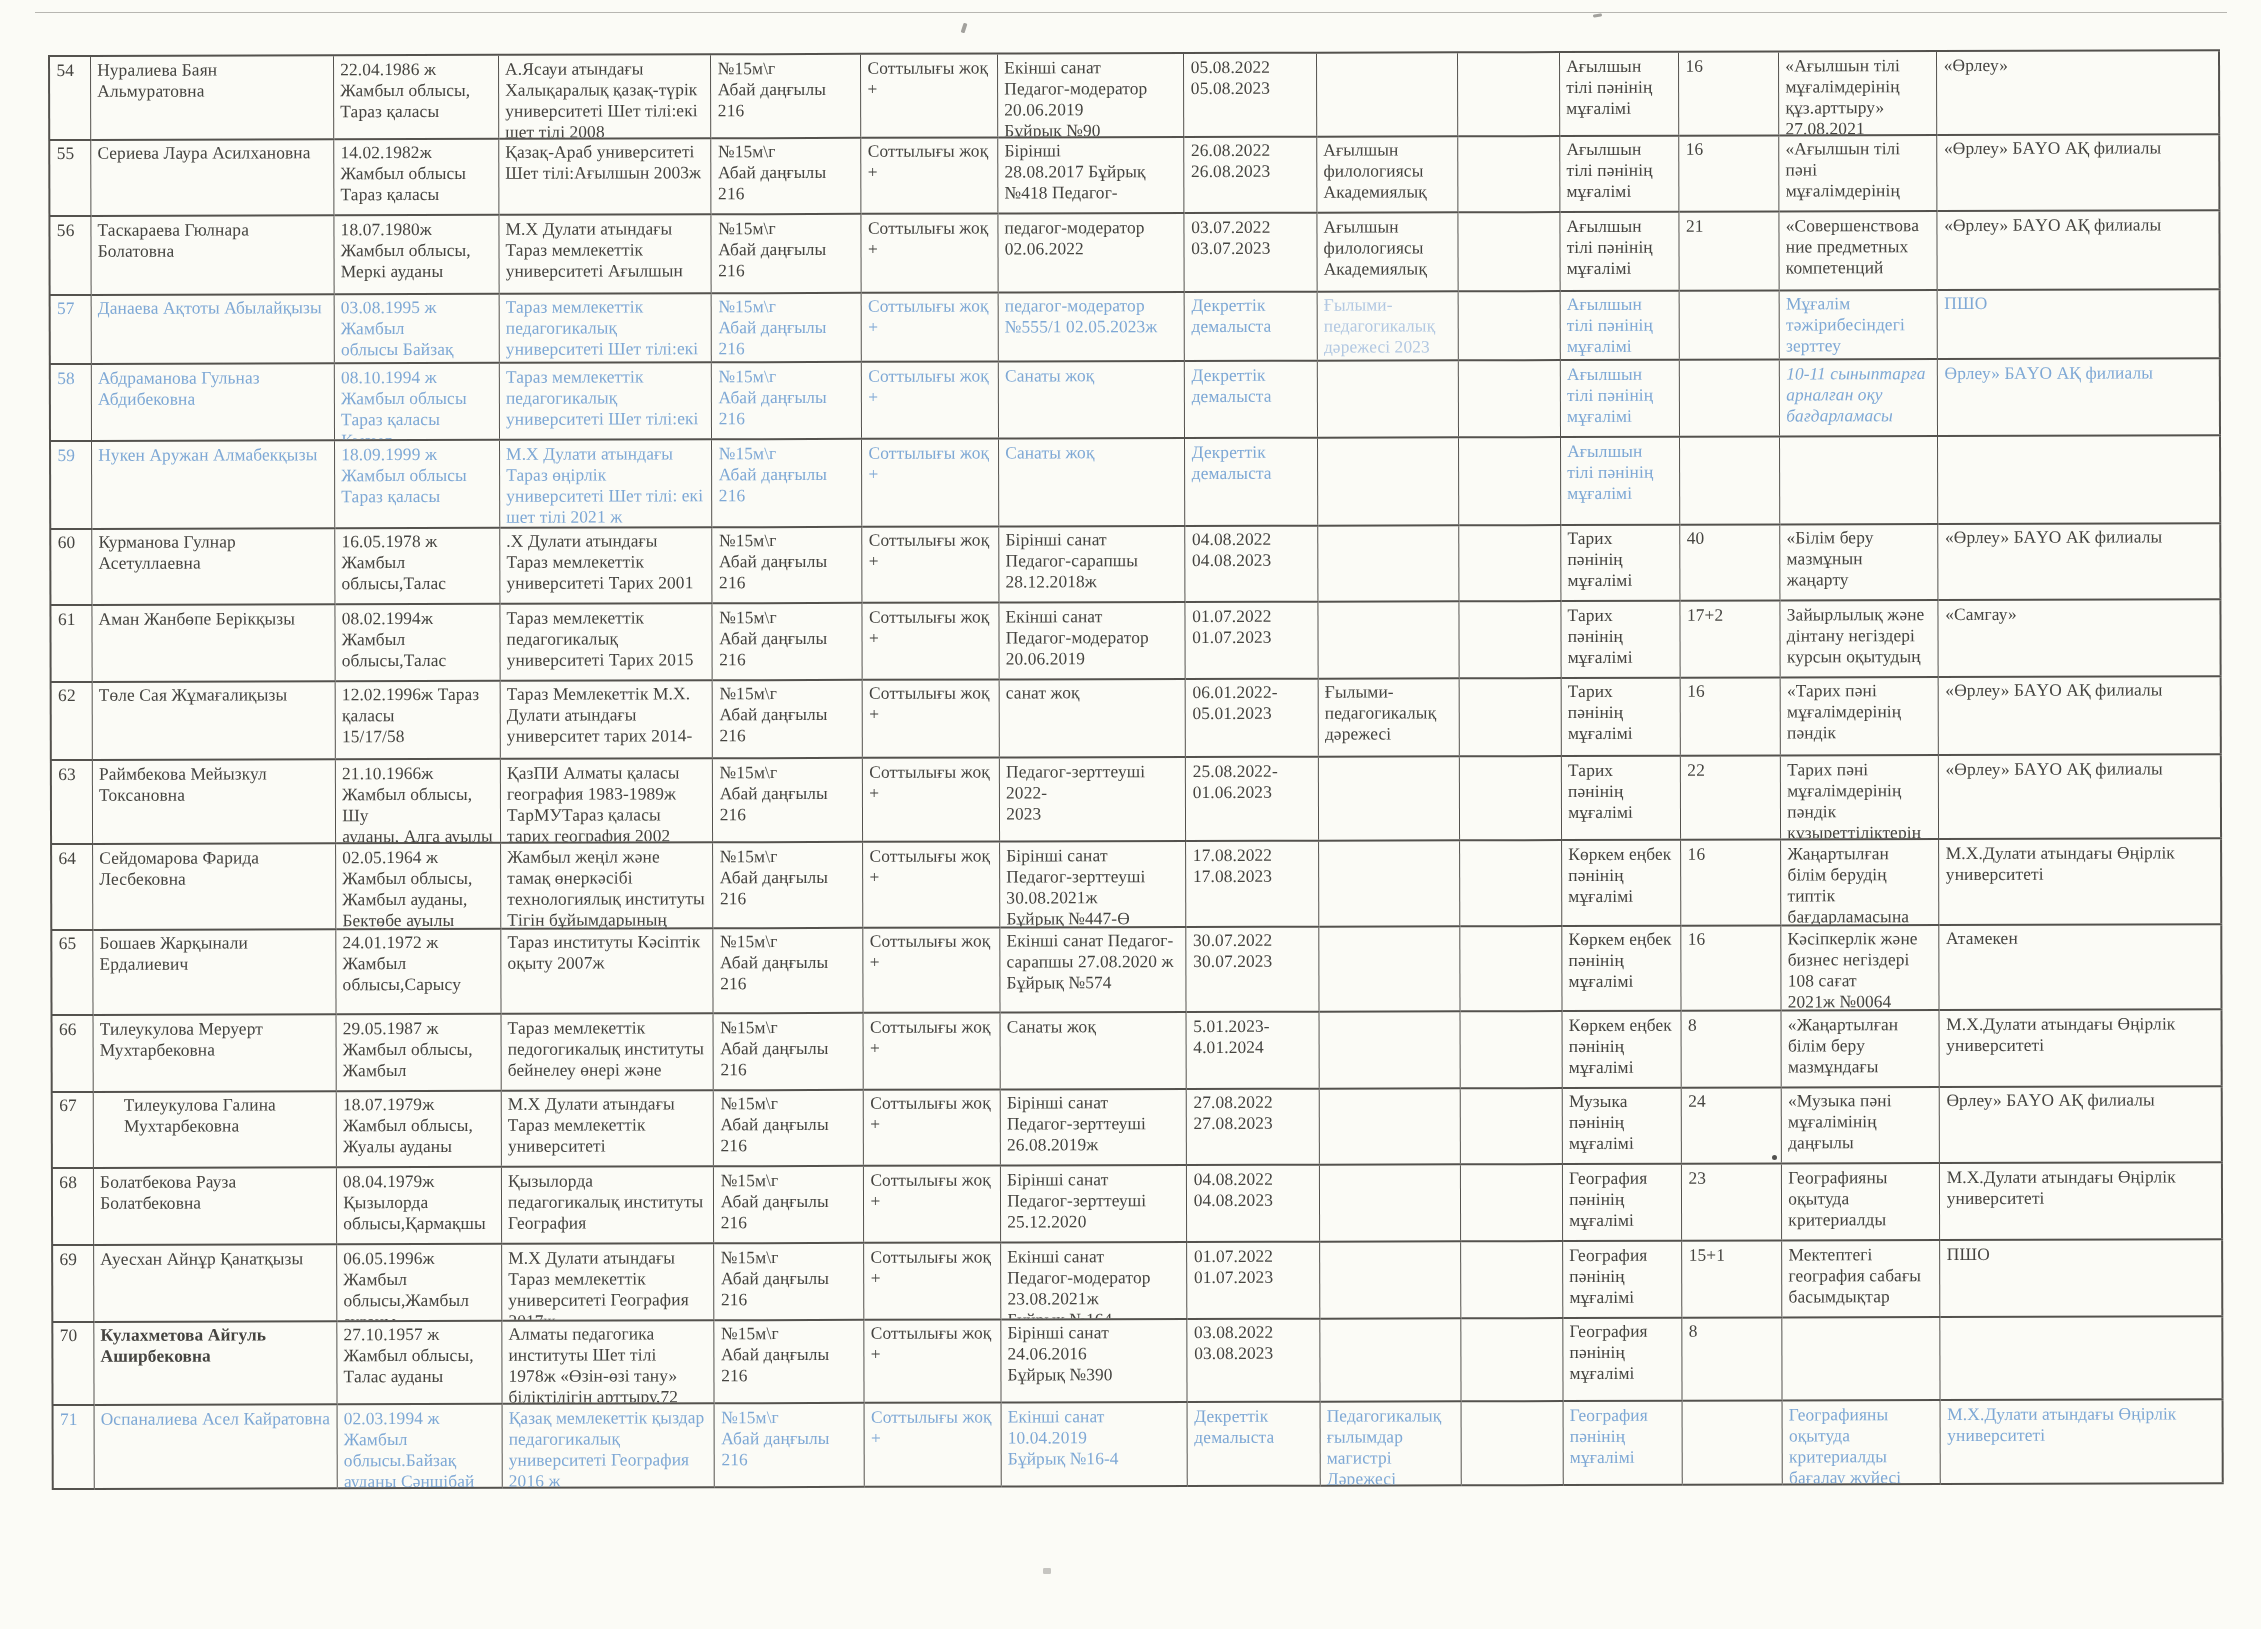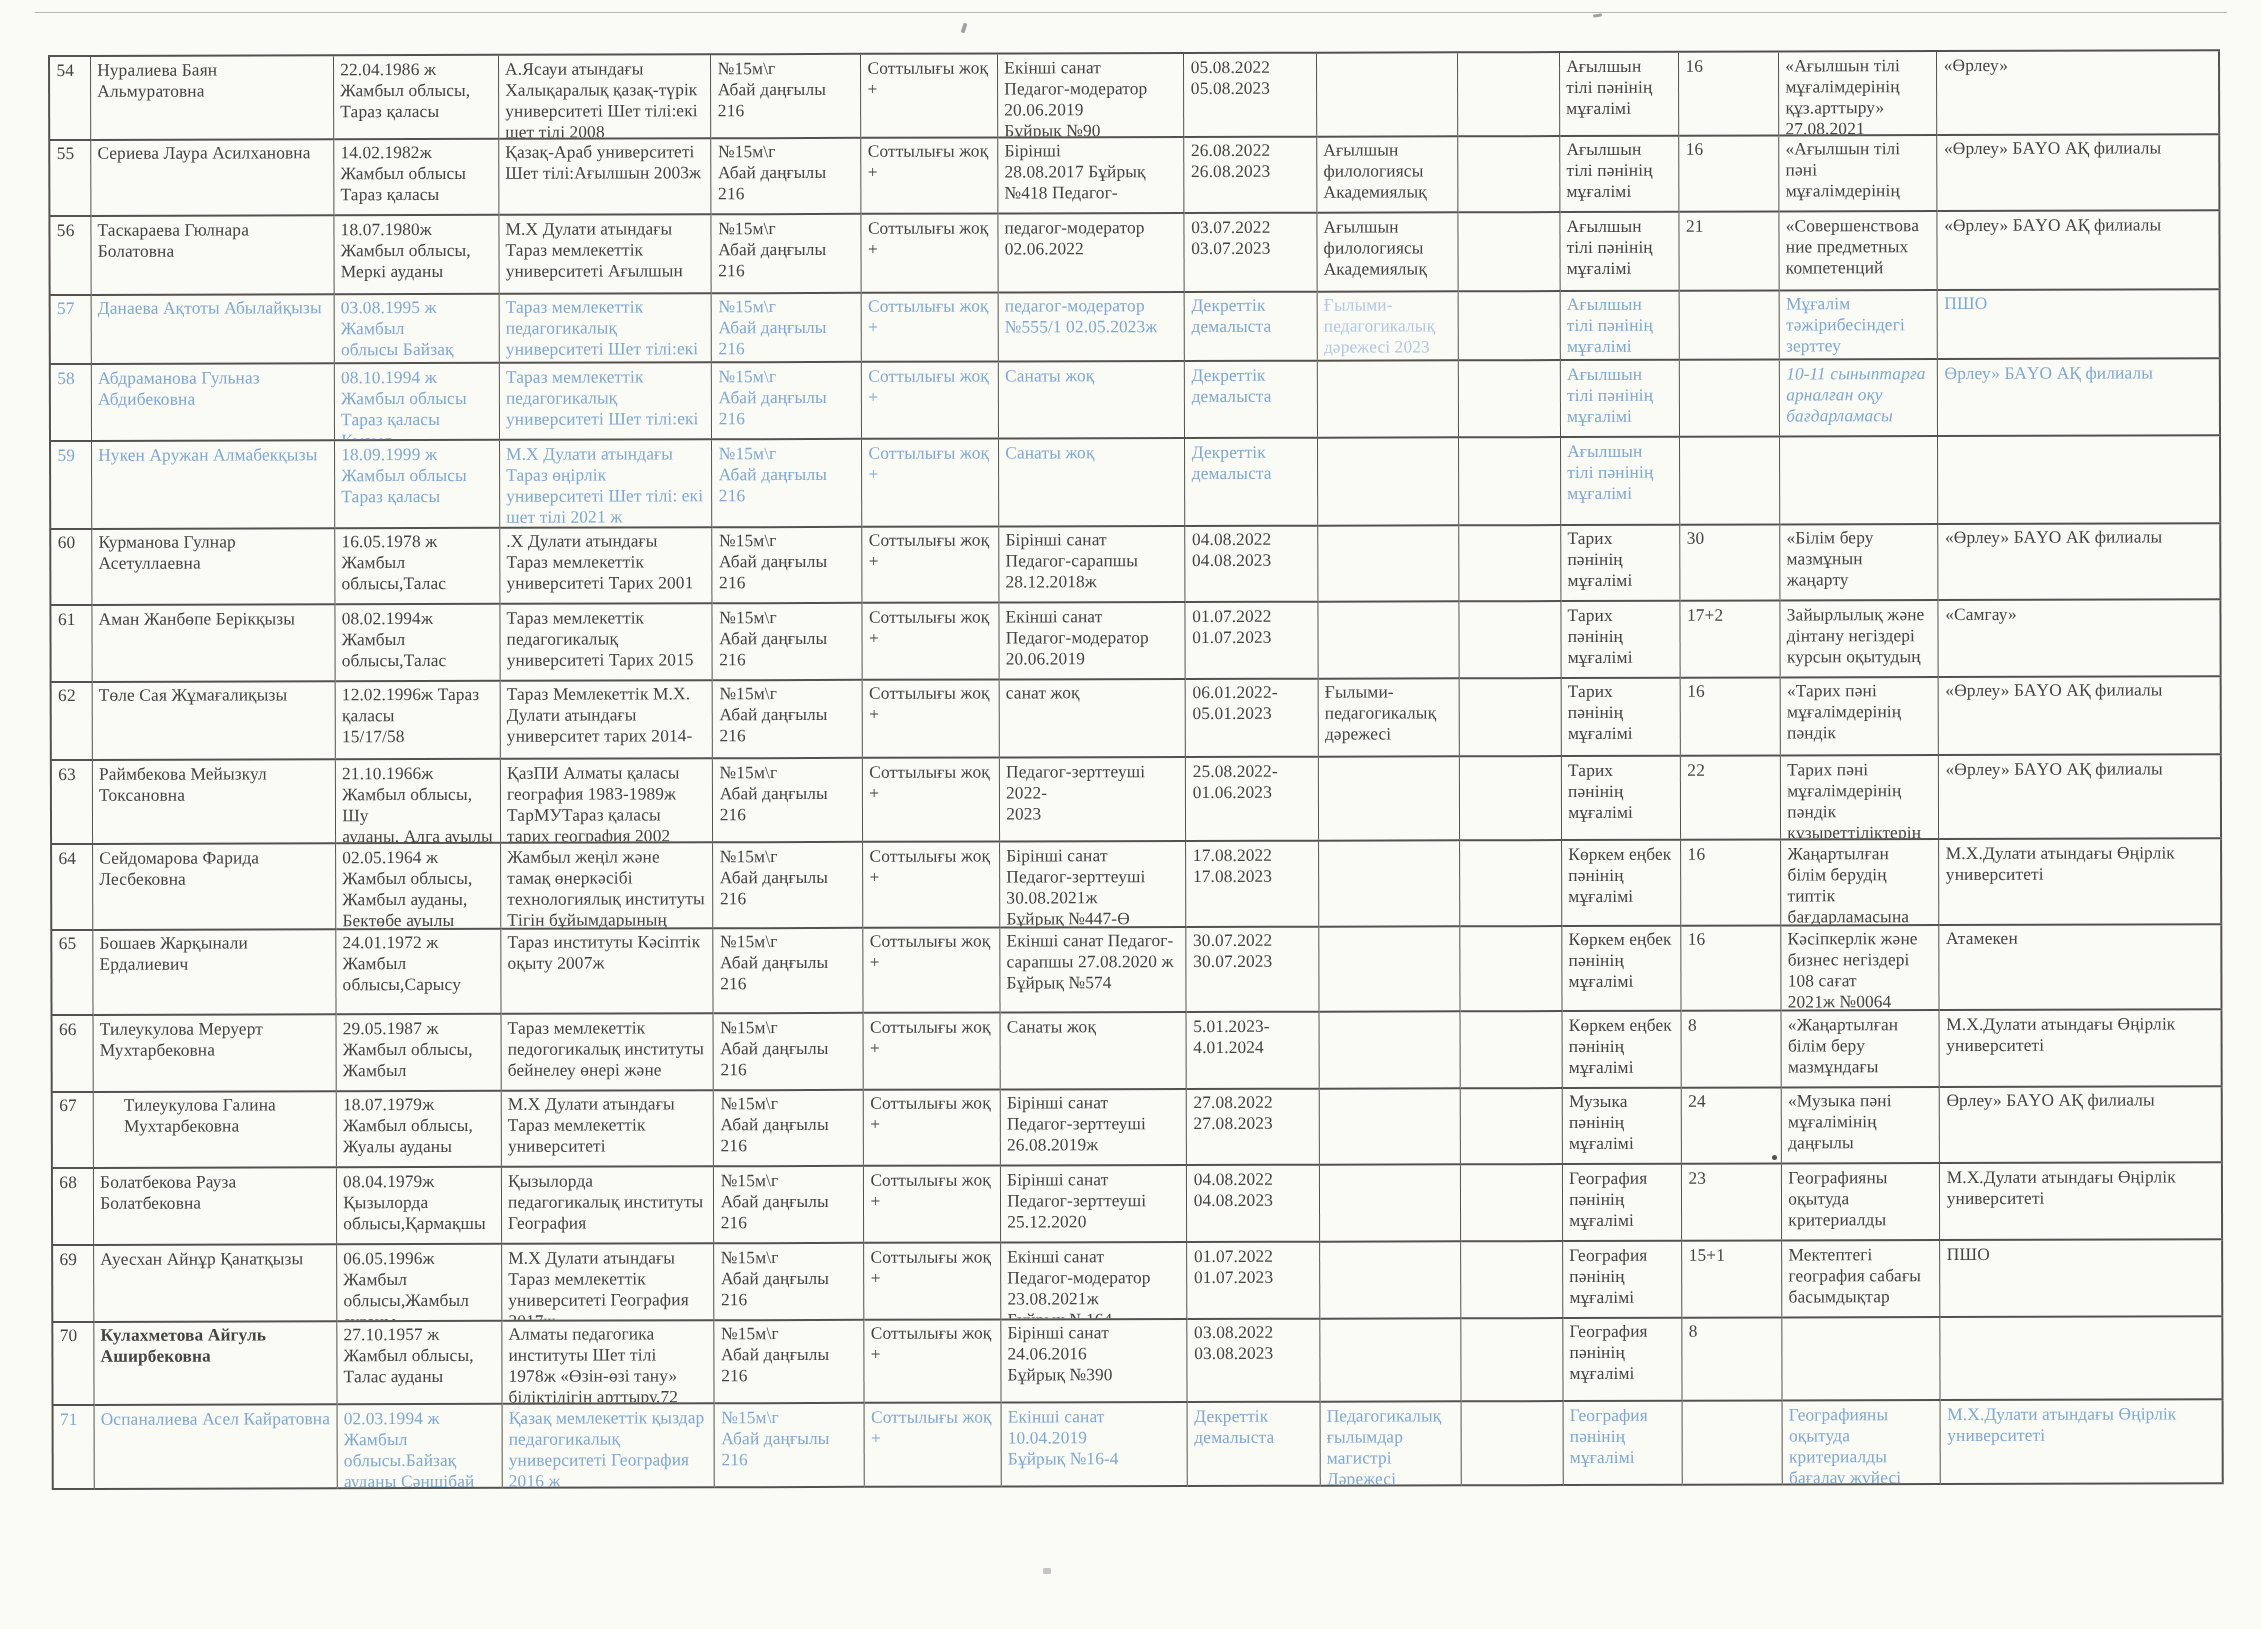--- a/index.html
+++ b/index.html
@@ -456,21 +456,21 @@
           </td>
           <td>
             <div class="cw" style="height: 72px;"></div>
           </td>
           <td>
             <div class="cw" style="height: 72px;">Тарих
 пәнінің
 мұғалімі</div>
           </td>
           <td>
-            <div class="cw" style="height: 72px;">30</div>
+            <div class="cw" style="height: 72px;">40</div>
           </td>
           <td>
             <div class="cw" style="height: 72px;">«Білім беру
 мазмұнын
 жаңарту</div>
           </td>
           <td>
             <div class="cw" style="height: 72px;">«Өрлеу» БАҮО АК филиалы</div>
           </td>
         </tr>

